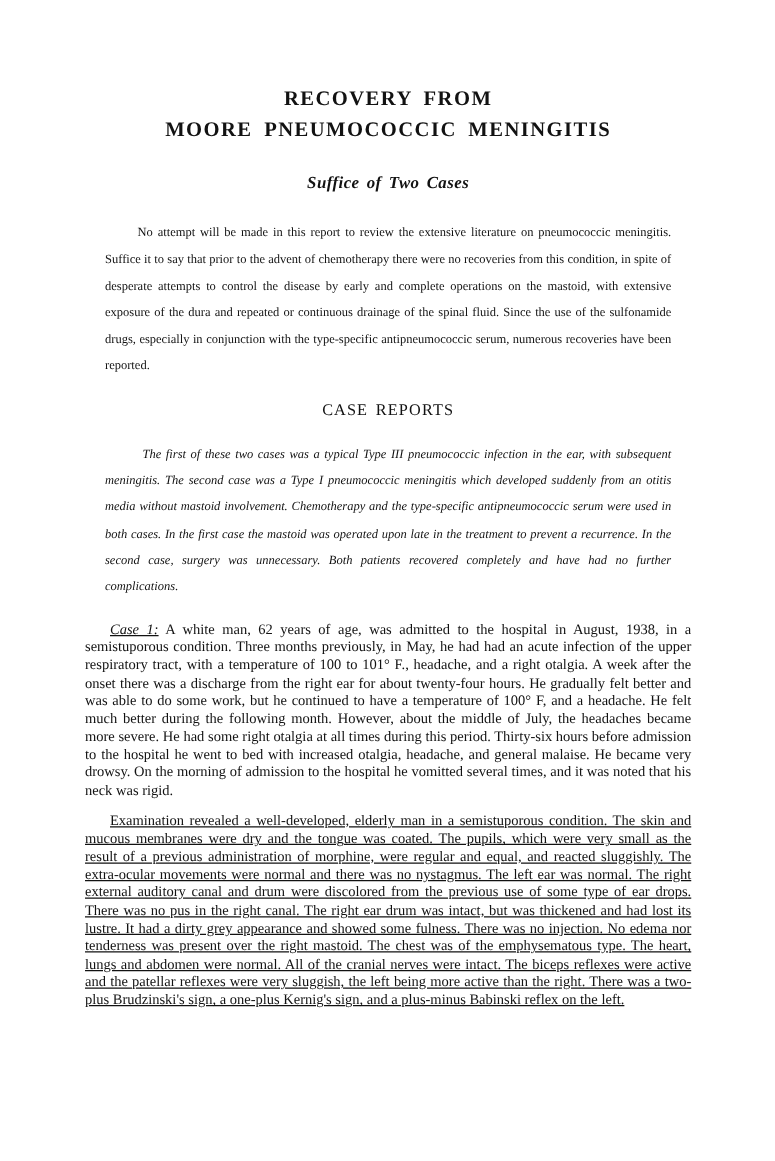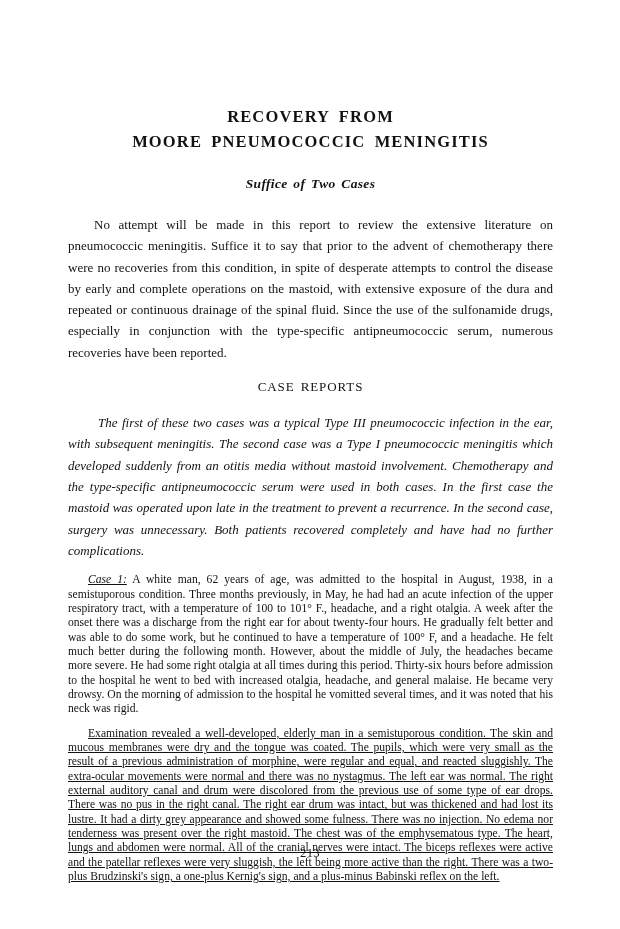--- a/index.html
+++ b/index.html
@@ -24,21 +24,21 @@
   }
   .content {
     position: absolute;
     left: 68px;
     top: 0;
     width: 485px;
   }
 
   
   .title-block {
-    padding-top: 104px;
+    padding-top: 66px;
     text-align: center;
   }
   .title-line {
     font-weight: bold;
     font-size: 16.5px;
     letter-spacing: 1.15px;
     line-height: 25px;
     word-spacing: 4px;
   }
   .subtitle {
@@ -51,25 +51,25 @@
   }
   .byline {
     font-size: 12.6px;
     letter-spacing: 1.1px;
     margin-top: 24px;
     word-spacing: 2.5px;
   }
 
   
   .body-para {
-    font-size: 13px;
+    font-size: 10px;
     line-height: 21.3px;
     text-align: justify;
     text-indent: 26px;
-    margin: 0;
+    margin: 16px;
     hyphens: none;
   }
   .para-lead {
     margin-top: 22px;
   }
   .para-second {
     margin-top: 17px;
     text-indent: 30px;
     font-style: italic;
   }
@@ -133,14 +133,13 @@
     <div class="section-head">CASE REPORTS</div>
 
     <p class="body-para para-second">The first of these two cases was a typical Type III pneumococcic infection in the ear, with subsequent meningitis. The second case was a Type I pneumococcic meningitis which developed suddenly from an otitis media without mastoid involvement. Chemotherapy and the type-specific antipneumococcic serum were used in both cases. In the first case the mastoid was operated upon late in the treatment to prevent a recurrence. In the second case, surgery was unnecessary. Both patients recovered completely and have had no further complications.</p>
 
     <p class="small-para small-first"><span class="case-label">Case 1:</span><span> A white man, 62 years of age, was admitted to the hospital in August, 1938, in a semistuporous condition. Three months previously, in May, he had had an acute infection of the upper respiratory tract, with a temperature of 100 to 101° F., headache, and a right otalgia. A week after the onset there was a discharge from the right ear for about twenty-four hours. He gradually felt better and was able to do some work, but he continued to have a temperature of 100° F, and a headache. He felt much better during the following month. However, about the middle of July, the headaches became more severe. He had some right otalgia at all times during this period. Thirty-six hours before admission to the hospital he went to bed with increased otalgia, headache, and general malaise. He became very drowsy. On the morning of admission to the hospital he vomitted several times, and it was noted that his neck was rigid.</span></p>
 
     <p class="small-para small-next">Examination revealed a well-developed, elderly man in a semistuporous condition. The skin and mucous membranes were dry and the tongue was coated. The pupils, which were very small as the result of a previous administration of morphine, were regular and equal, and reacted sluggishly. The extra-ocular movements were normal and there was no nystagmus. The left ear was normal. The right external auditory canal and drum were discolored from the previous use of some type of ear drops. There was no pus in the right canal. The right ear drum was intact, but was thickened and had lost its lustre. It had a dirty grey appearance and showed some fulness. There was no injection. No edema nor tenderness was present over the right mastoid. The chest was of the emphysematous type. The heart, lungs and abdomen were normal. All of the cranial nerves were intact. The biceps reflexes were active and the patellar reflexes were very sluggish, the left being more active than the right. There was a two-plus Brudzinski's sign, a one-plus Kernig's sign, and a plus-minus Babinski reflex on the left.</p>
 
   </div>
 
-  <div class="folio">213</div>
 </div>
 
 </body></html>

